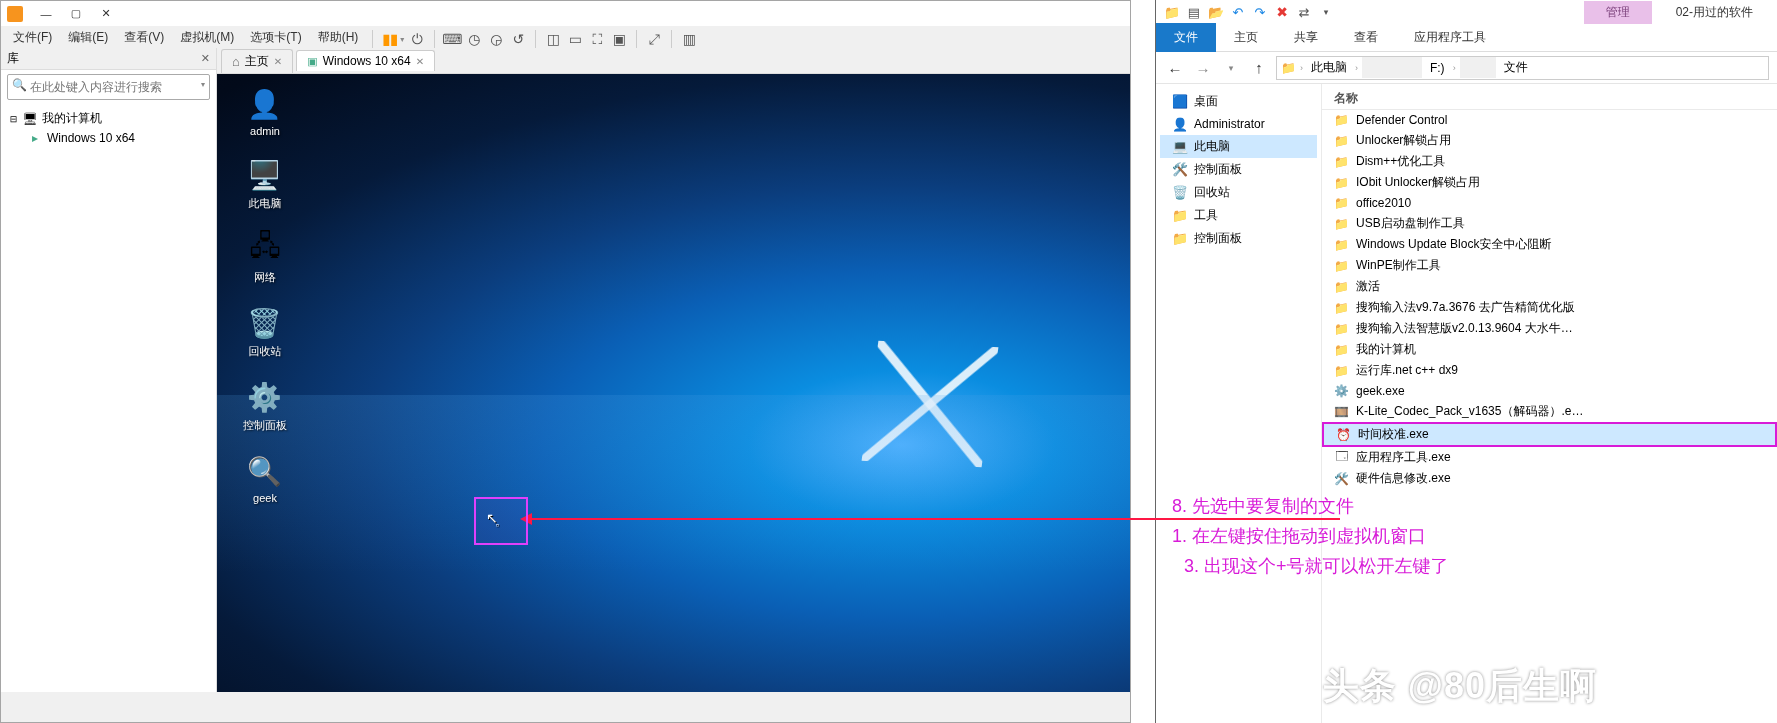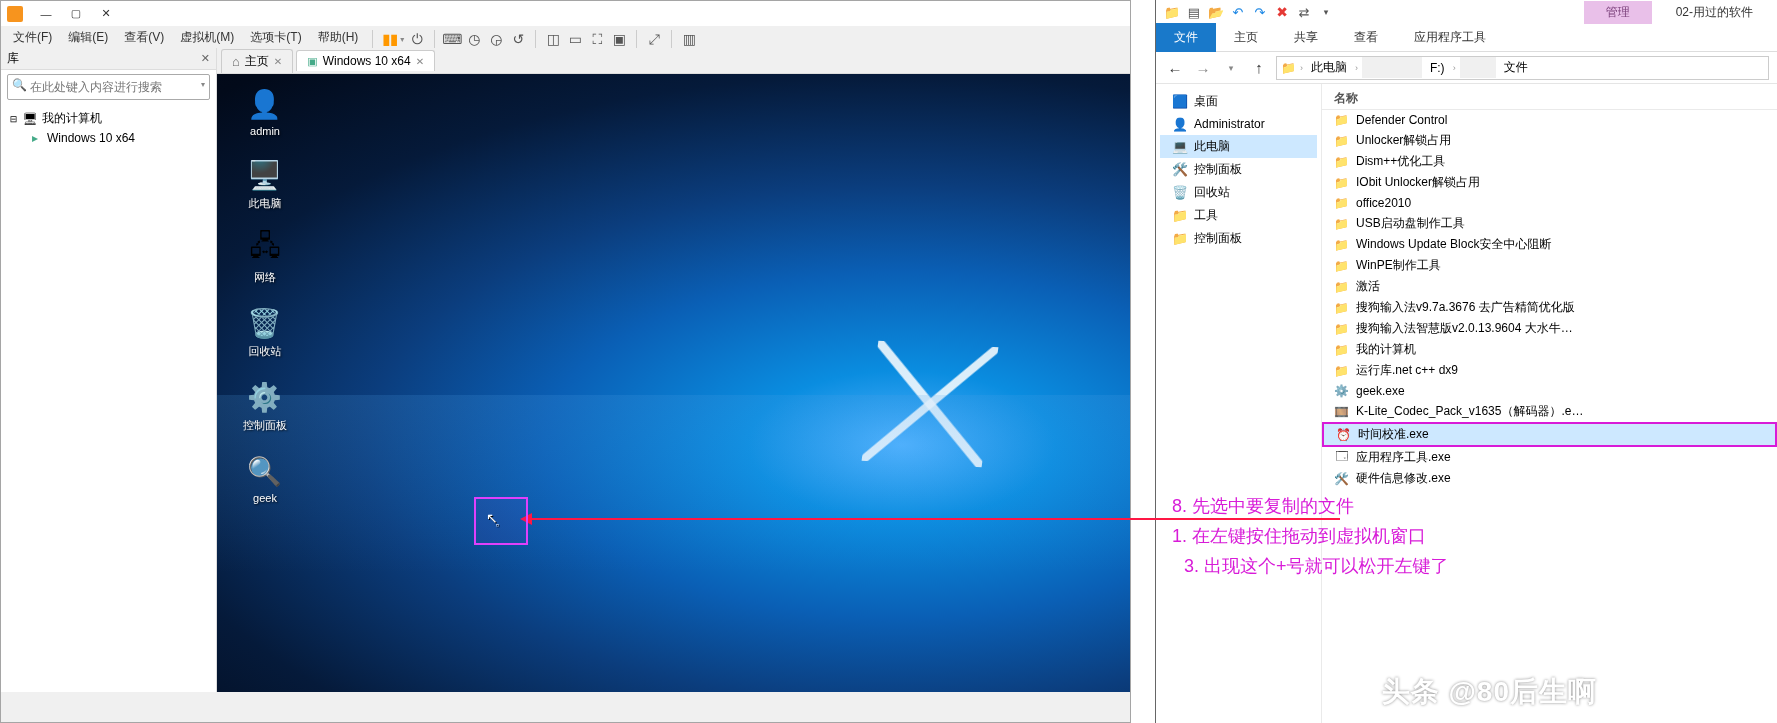--- a/index.html
+++ b/index.html
@@ -106,21 +106,21 @@
 
 
 .drag-box { position: absolute; left: 474px; top: 497px; width: 54px; height: 48px; border: 2px solid #e040fb; background: rgba(224,64,251,0.05); }
 .cursor { position: absolute; left: 486px; top: 510px; color: #fff; font-size: 14px; pointer-events: none; text-shadow: 1px 1px 0 #000; }
 .arrow { position: absolute; left: 530px; top: 518px; width: 810px; height: 2px; background: #ff1744; }
 .arrow::before { content: ""; position: absolute; left: -10px; top: -5px; width: 0; height: 0; border-right: 12px solid #ff1744; border-top: 6px solid transparent; border-bottom: 6px solid transparent; }
 .anno-text { position: absolute; font-size: 18px; color: #d81bd8; }
 .anno1 { left: 1172px; top: 494px; }
 .anno2 { left: 1172px; top: 524px; }
 .anno3 { left: 1172px; top: 554px; margin-left: 12px; }
-.watermark { position: absolute; right: 180px; bottom: 12px; font-size: 28px; color: #fff; font-weight: bold; letter-spacing: 1px; text-shadow: 0 0 3px #888; }
+.watermark { position: absolute; right: 180px; bottom: 12px; font-size: 36px; color: #fff; font-weight: bold; letter-spacing: 1px; text-shadow: 0 0 3px #888; }
 </style>
 </head>
 <body>
 
 <div class="vmware-window">
   <div class="vmware-titlebar">
     <div class="vmware-logo"></div>
     <div class="win-btn">—</div>
     <div class="win-btn">▢</div>
     <div class="win-btn win-close">✕</div>

